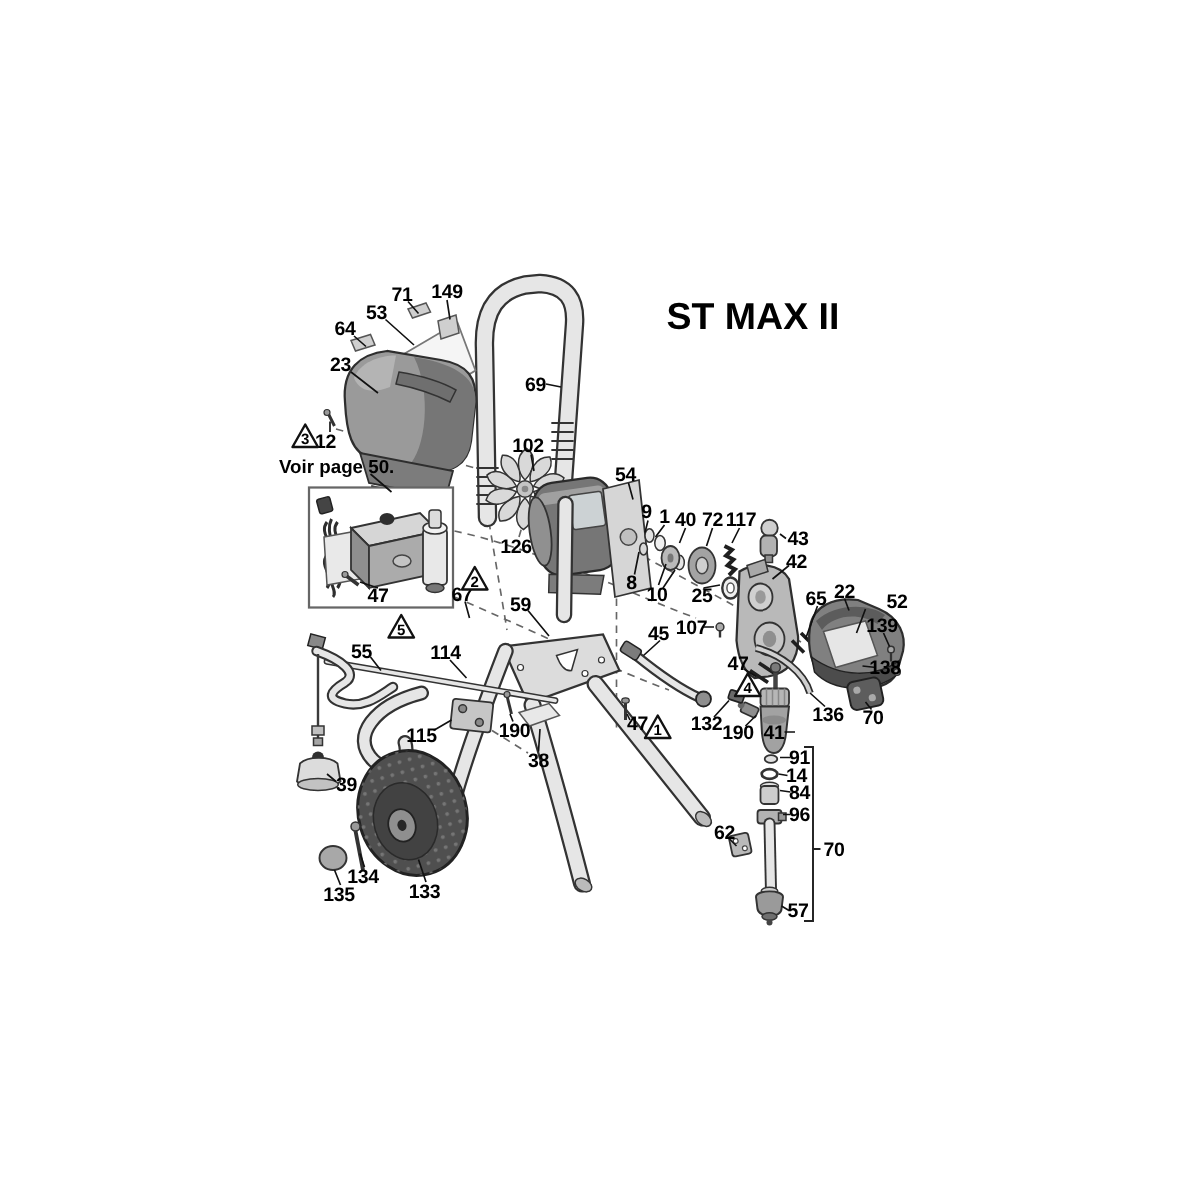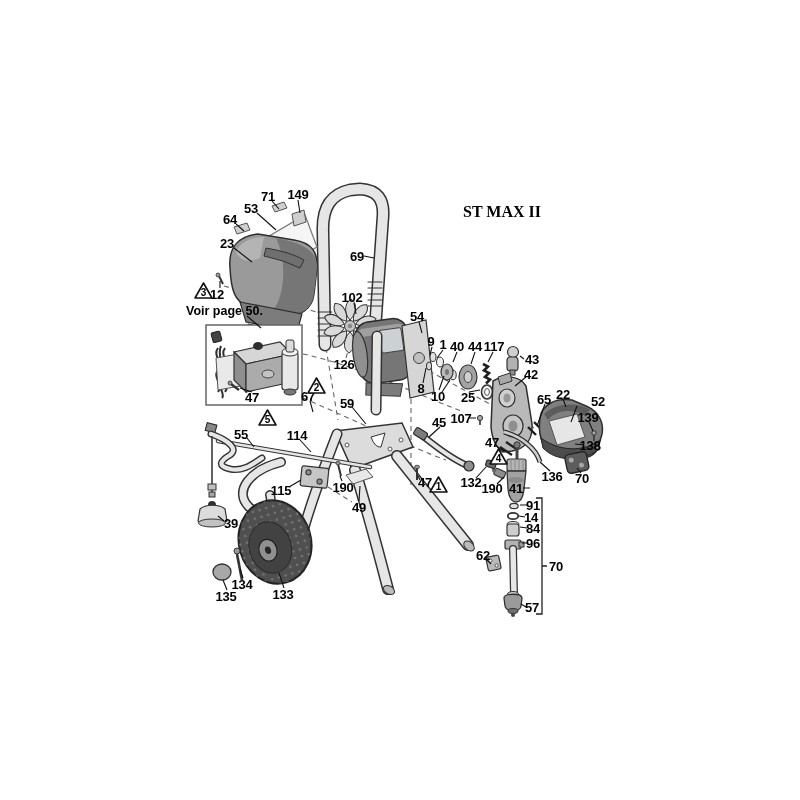--- a/index.html
+++ b/index.html
@@ -1,21 +1,21 @@
 <!DOCTYPE html>
 <html><head>
 <meta charset="utf-8">
 <style>
   html,body{margin:0;padding:0;background:#fff;}
   body{width:800px;height:800px;font-family:"Liberation Sans",sans-serif;}
   .stage{position:relative;width:800px;height:800px;background:#fff;overflow:hidden;}
   svg.scene{position:absolute;left:0;top:0;}
   .L{position:absolute;transform:translate(-50%,-50%);font-style:normal;font-weight:bold;
      font-size:13px;line-height:1;color:#000;white-space:nowrap;letter-spacing:-0.2px;}
-  .title{position:absolute;transform:translate(-50%,-50%);font-weight:bold;font-size:16px;color:#000;white-space:nowrap;font-family:Liberation Serif, serif;}
+  .title{position:absolute;transform:translate(-50%,-50%);font-weight:bold;font-size:25px;color:#000;white-space:nowrap;}
   .note{position:absolute;font-weight:bold;font-size:12.5px;color:#000;white-space:nowrap;}
   svg.warn{position:absolute;overflow:visible;}
   svg.warn text{font-size:10px;font-weight:bold;fill:#000;text-anchor:middle;font-family:"Liberation Sans",sans-serif;}
   .o{fill:none;stroke:#333;stroke-linecap:round;stroke-linejoin:round;}
   .i{fill:none;stroke:#e6e6e6;stroke-linecap:round;stroke-linejoin:round;}
 </style>
 </head>
 <body>
 
 <div class="stage">
@@ -273,21 +273,21 @@
 <span class="L" style="left:230px;top:219px">64</span>
 <span class="L" style="left:227px;top:243px">23</span>
 <span class="L" style="left:217px;top:294px">12</span>
 <span class="L" style="left:357px;top:256px">69</span>
 <span class="L" style="left:352px;top:297px">102</span>
 <span class="L" style="left:417px;top:316px">54</span>
 <span class="L" style="left:344px;top:364px">126</span>
 <span class="L" style="left:431px;top:341px">9</span>
 <span class="L" style="left:443px;top:344px">1</span>
 <span class="L" style="left:457px;top:346px">40</span>
-<span class="L" style="left:475px;top:346px">44</span>
+<span class="L" style="left:475px;top:346px">72</span>
 <span class="L" style="left:494px;top:346px">117</span>
 <span class="L" style="left:532px;top:359px">43</span>
 <span class="L" style="left:531px;top:374px">42</span>
 <span class="L" style="left:421px;top:388px">8</span>
 <span class="L" style="left:438px;top:396px">10</span>
 <span class="L" style="left:468px;top:397px">25</span>
 <span class="L" style="left:544px;top:399px">65</span>
 <span class="L" style="left:563px;top:394px">22</span>
 <span class="L" style="left:598px;top:401px">52</span>
 <span class="L" style="left:588px;top:417px">139</span>
@@ -296,21 +296,21 @@
 <span class="L" style="left:582px;top:478px">70</span>
 <span class="L" style="left:492px;top:442px">47</span>
 <span class="L" style="left:461px;top:418px">107</span>
 <span class="L" style="left:439px;top:422px">45</span>
 <span class="L" style="left:347px;top:403px">59</span>
 <span class="L" style="left:308px;top:396px">67</span>
 <span class="L" style="left:241px;top:434px">55</span>
 <span class="L" style="left:297px;top:435px">114</span>
 <span class="L" style="left:281px;top:490px">115</span>
 <span class="L" style="left:343px;top:487px">190</span>
-<span class="L" style="left:359px;top:507px">49</span>
+<span class="L" style="left:359px;top:507px">38</span>
 <span class="L" style="left:231px;top:523px">39</span>
 <span class="L" style="left:242px;top:584px">134</span>
 <span class="L" style="left:226px;top:596px">135</span>
 <span class="L" style="left:283px;top:594px">133</span>
 <span class="L" style="left:425px;top:482px">47</span>
 <span class="L" style="left:471px;top:482px">132</span>
 <span class="L" style="left:492px;top:488px">190</span>
 <span class="L" style="left:516px;top:488px">41</span>
 <span class="L" style="left:533px;top:505px">91</span>
 <span class="L" style="left:531px;top:517px">14</span>

